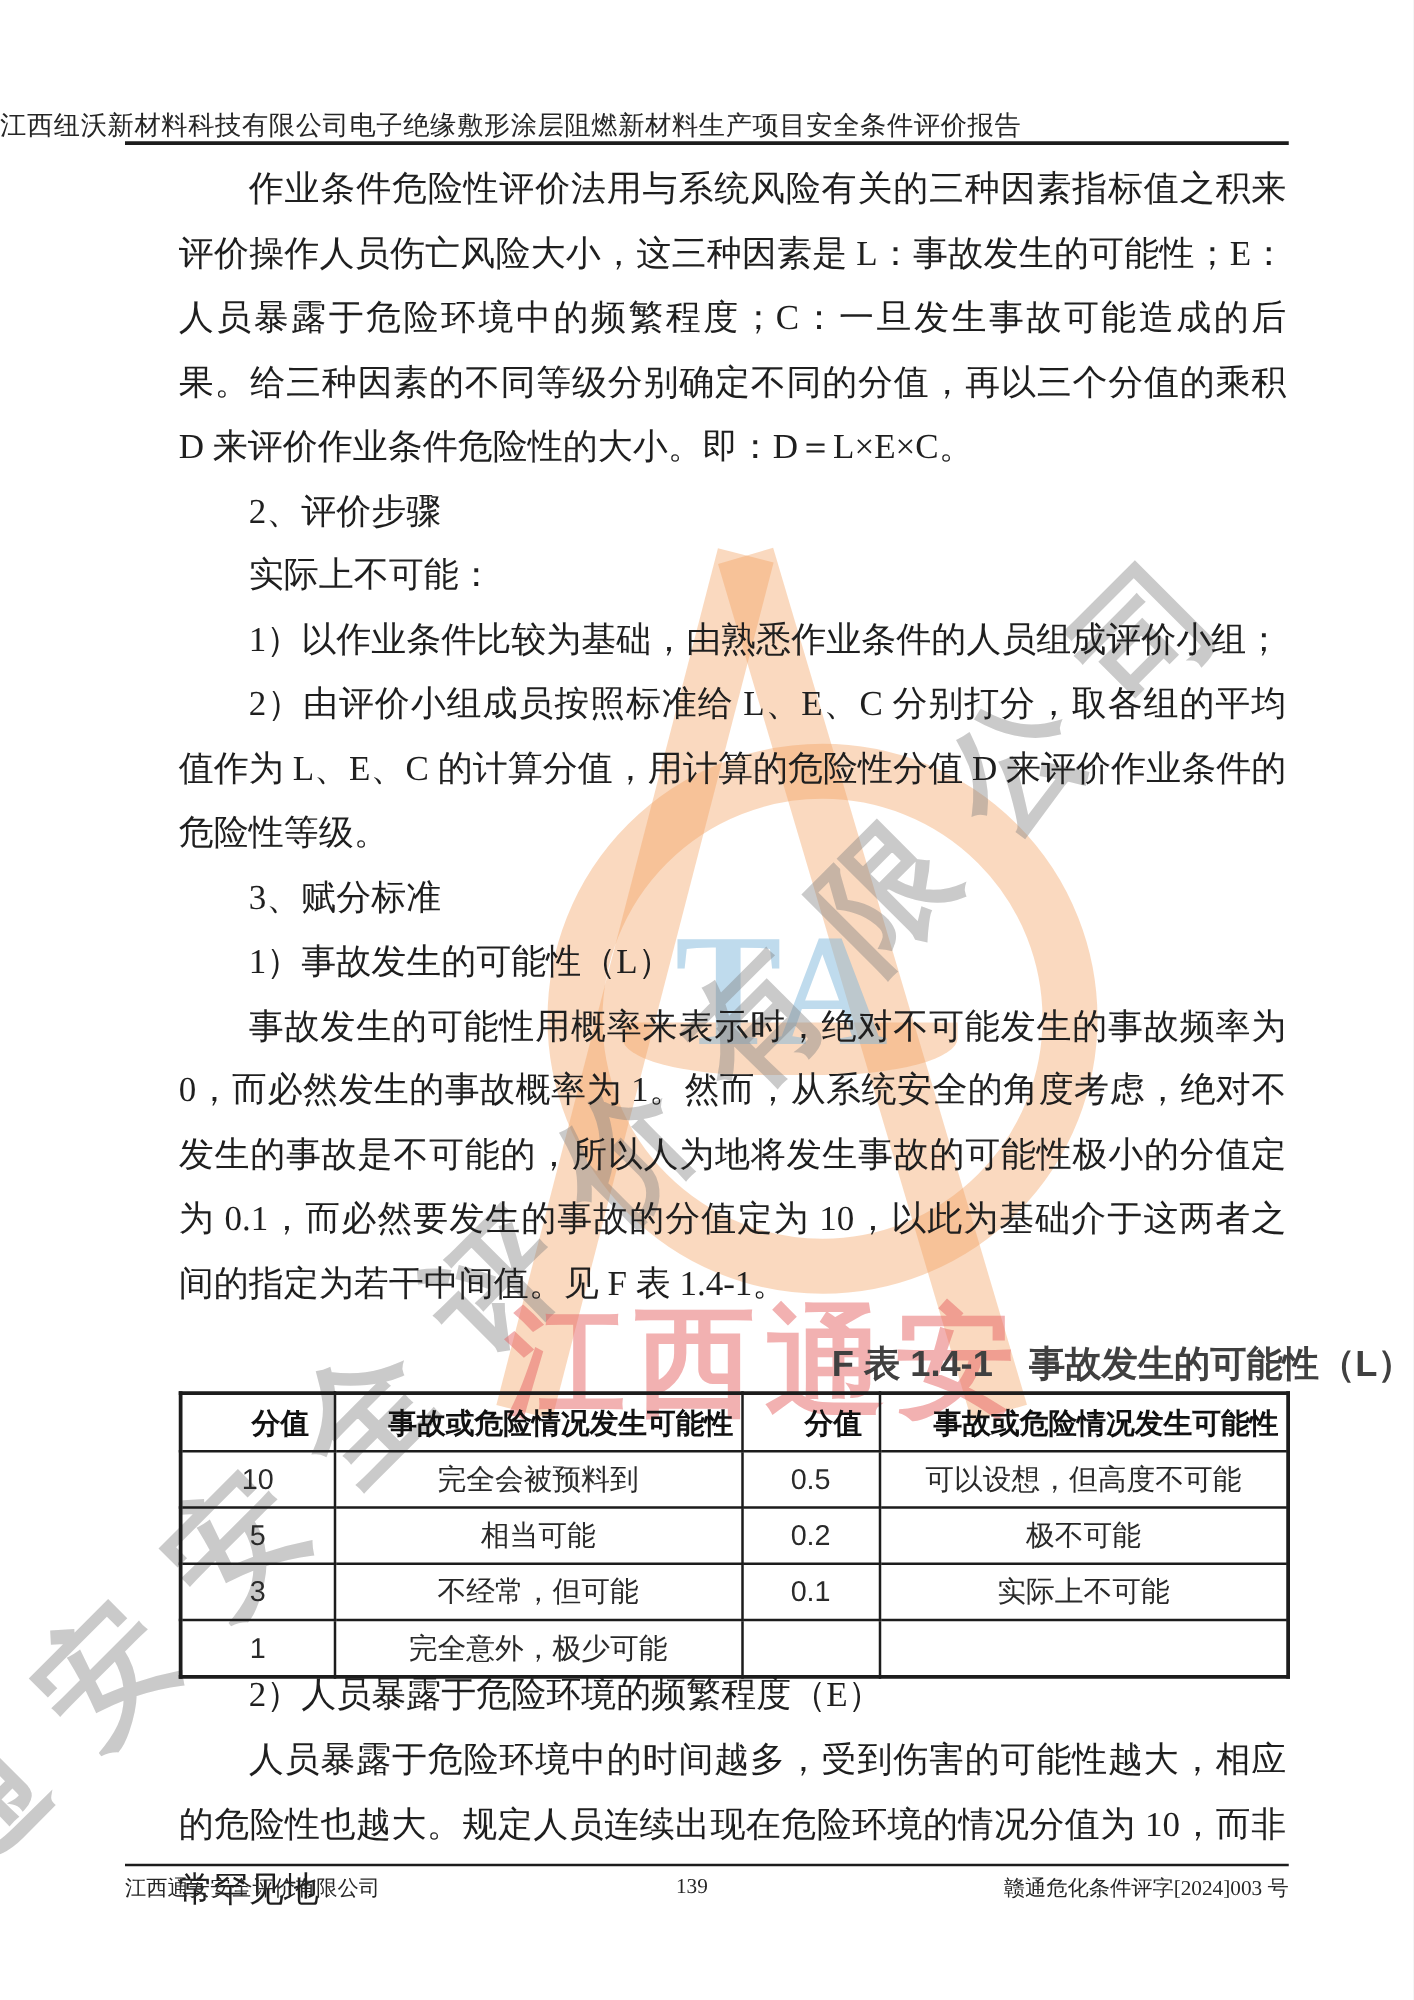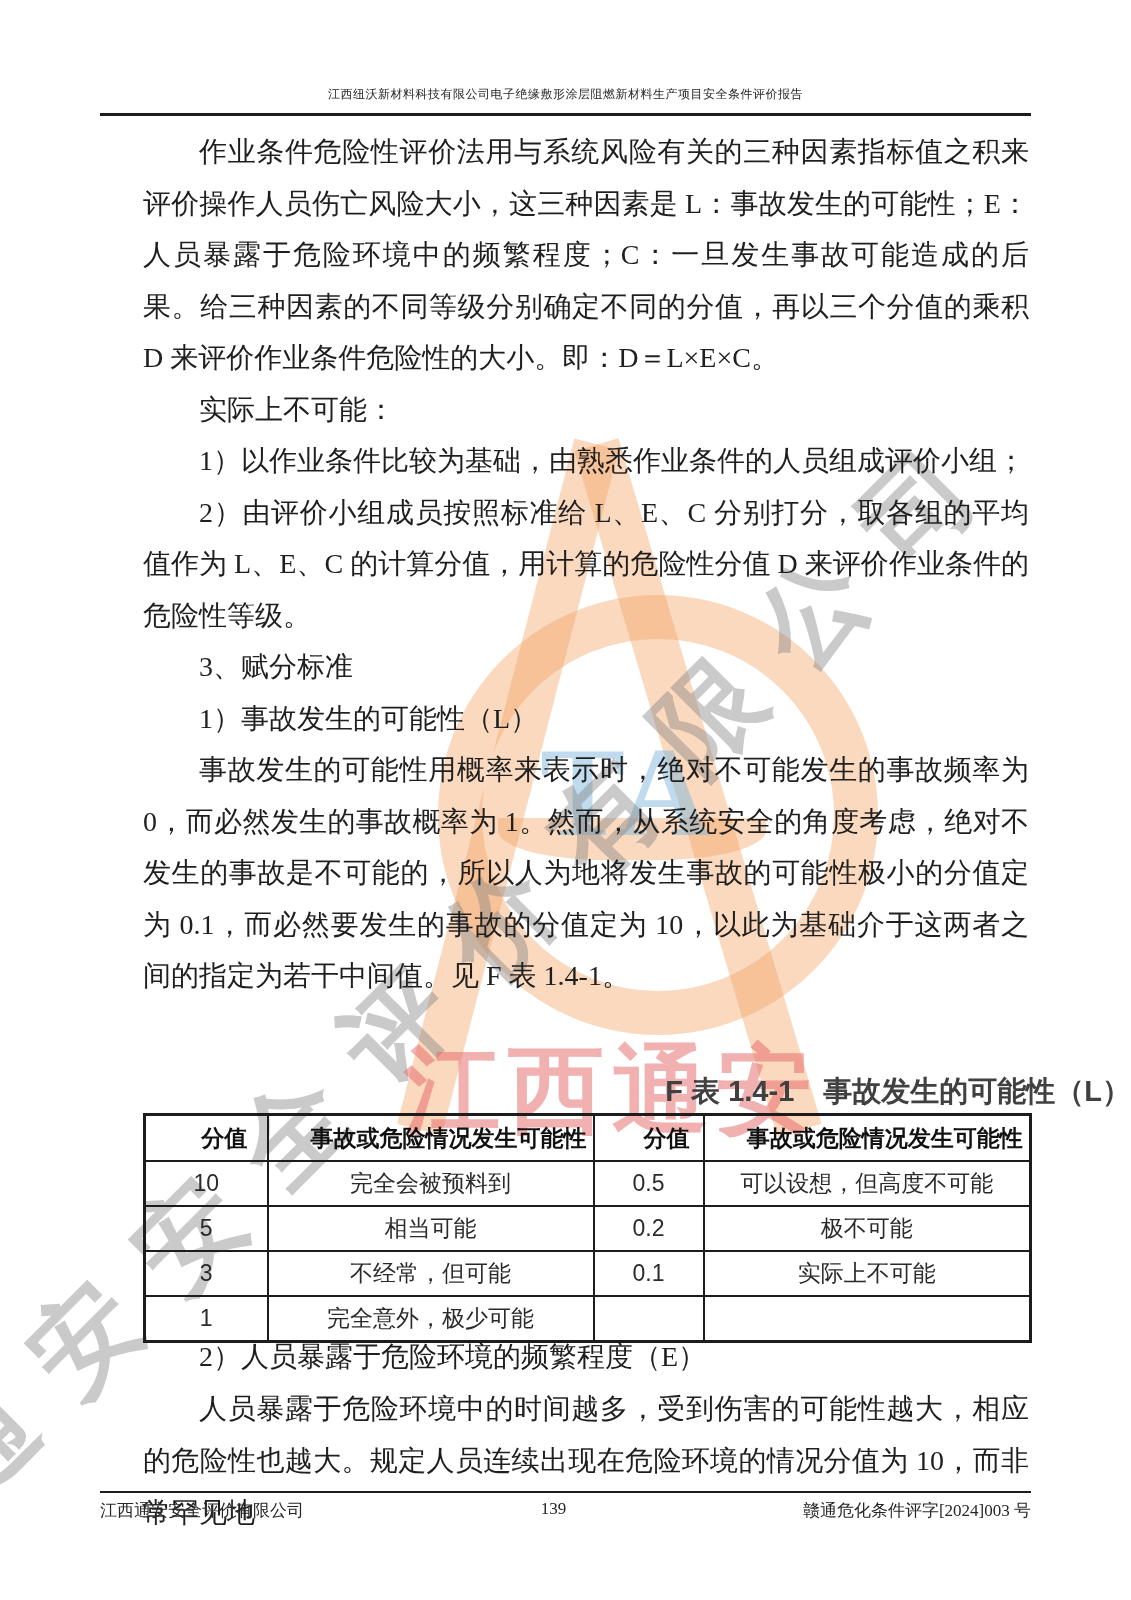--- a/index.html
+++ b/index.html
@@ -35,22 +35,22 @@
   }
   .wm-red{
     left:404px;top:1042px;white-space:nowrap;
     font-family:"Liberation Sans","DejaVu Sans",sans-serif;font-weight:bold;
     font-size:96px;line-height:96px;letter-spacing:8px;
     color:rgba(230,100,100,0.50);
     text-align:center;
   }
   
   .hdr-title{
-    position:absolute;z-index:1;left:0;top:86px;width:100%;text-align:center;
-    font-size:12px;letter-spacing:0.5px;color:#262626;
+    position:absolute;z-index:1;left:0;top:86px;width:100%;text-align:left;
+    font-size:21px;letter-spacing:0.5px;color:#262626;
   }
   .hdr-rule{position:absolute;z-index:1;left:100px;top:113px;width:931px;border-top:3px solid #1c1c1c;}
   .ftr-rule{position:absolute;z-index:1;left:100px;top:1491px;width:931px;border-top:2px solid #1c1c1c;}
   .ftr-row{
     position:absolute;z-index:1;left:100px;top:1499px;width:931px;
     display:flex;justify-content:space-between;align-items:flex-start;
     font-size:17px;color:#262626;
   }
   
   .bodytext{
@@ -97,20 +97,21 @@
   <div class="wm wm-gray">江西通安安全评价有限公司</div>
   <div class="wm wm-red">江西通安</div>
 
   <div class="hdr-title">江西纽沃新材料科技有限公司电子绝缘敷形涂层阻燃新材料生产项目安全条件评价报告</div>
   <div class="hdr-rule"></div>
 
   <div class="bodytext">
 
       <p>作业条件危险性评价法用与系统风险有关的三种因素指标值之积来评价操作人员伤亡风险大小，这三种因素是 L：事故发生的可能性；E：人员暴露于危险环境中的频繁程度；C：一旦发生事故可能造成的后果。给三种因素的不同等级分别确定不同的分值，再以三个分值的乘积 D 来评价作业条件危险性的大小。即：D＝L×E×C。</p>
 
+      <p>2、评价步骤</p>
 
       <p>实际上不可能：</p>
 
       <p>1）以作业条件比较为基础，由熟悉作业条件的人员组成评价小组；</p>
 
       <p>2）由评价小组成员按照标准给 L、E、C 分别打分，取各组的平均值作为 L、E、C 的计算分值，用计算的危险性分值 D 来评价作业条件的危险性等级。</p>
 
       <p>3、赋分标准</p>
 
       <p>1）事故发生的可能性（L）</p>

